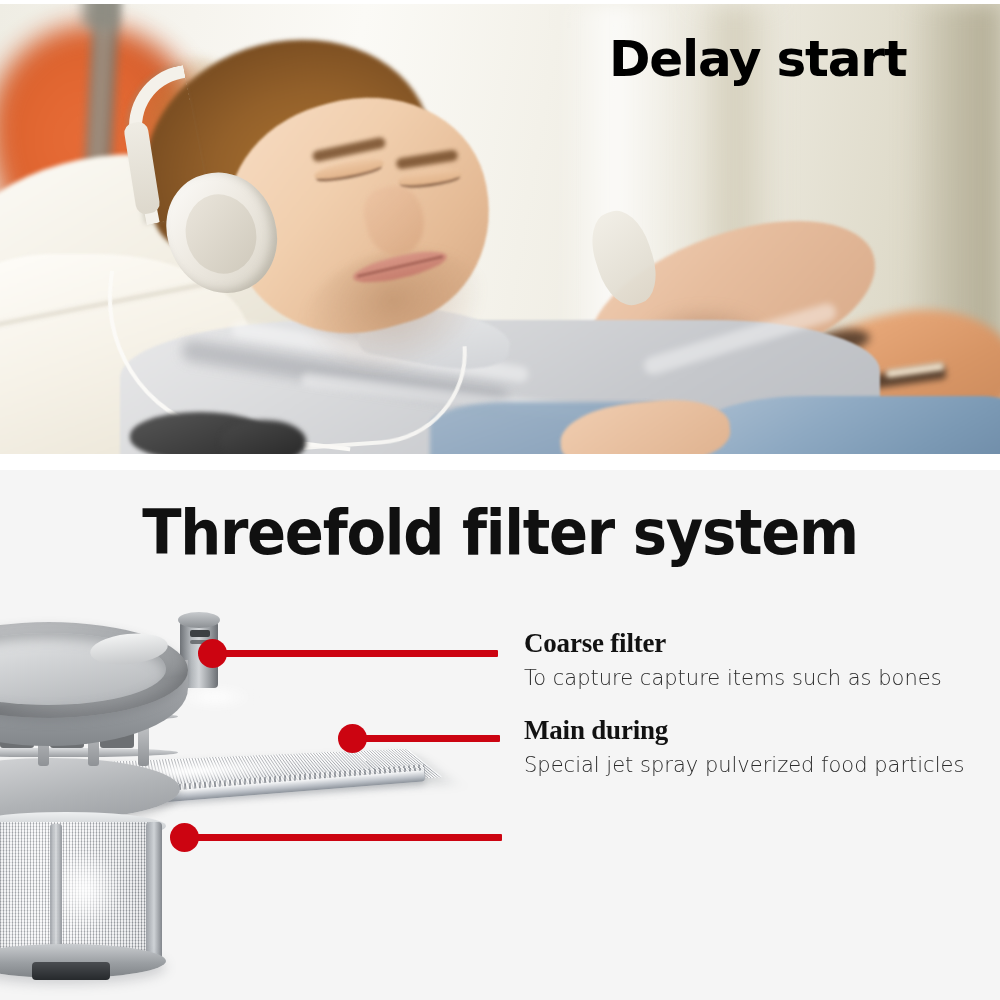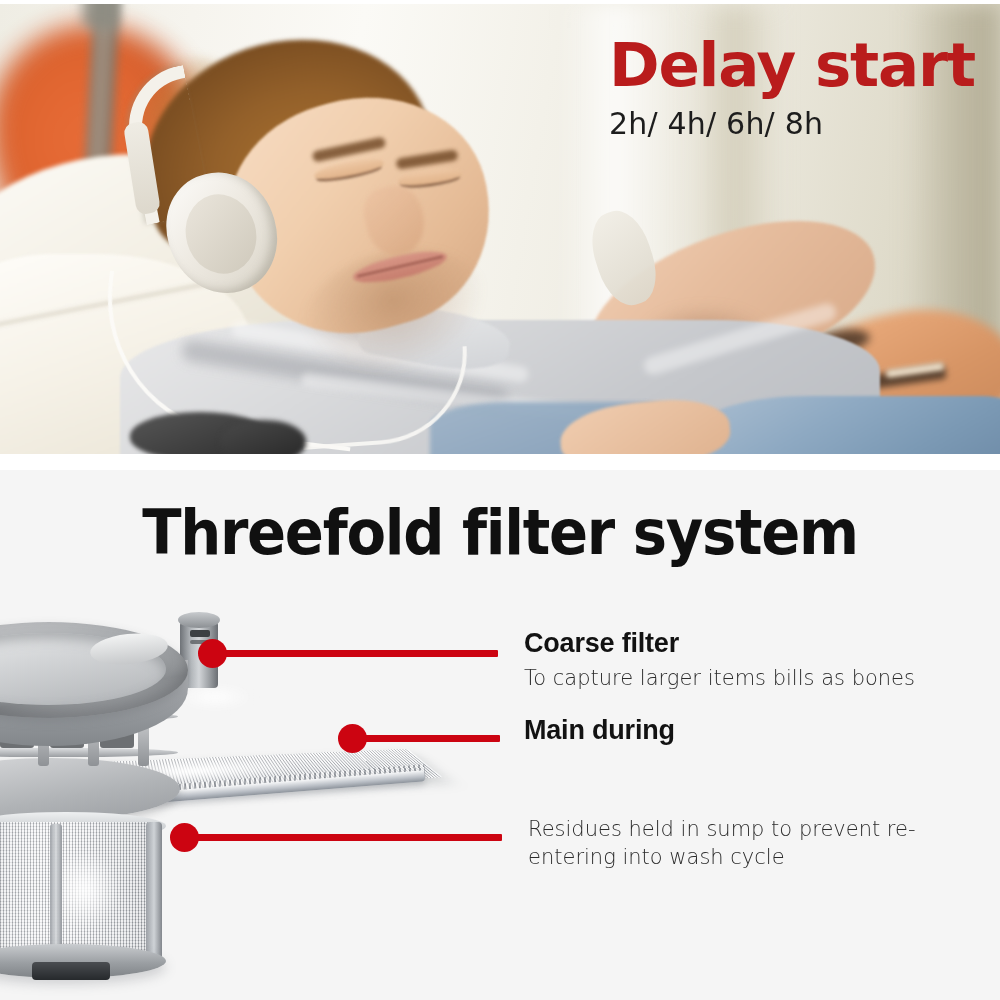--- a/index.html
+++ b/index.html
@@ -253,21 +253,21 @@
   }
   .headphone-2b {
     position:absolute; left:220px; top:416px; width:86px; height:44px;
     background:linear-gradient(160deg,#4b4b4b,#262626);
     border-radius:48%; filter:blur(2.4px);
   }
 
   
   .top-copy { position:absolute; left:609px; top:30px; width:380px; }
   .headline-delay {
-    font-size:61px; line-height:1.0; font-weight:700; color:#b91c1c;
+    font-size:50px; line-height:1.0; font-weight:700; color:#000000;
     letter-spacing:-1.2px; white-space:nowrap;
     font-family:"DejaVu Sans","Liberation Sans",sans-serif;
   }
   .sub-hours {
     margin-top:11px; font-size:30px; font-weight:400; color:#1d1d1d;
     letter-spacing:.2px; white-space:nowrap;
     font-family:"DejaVu Sans","Liberation Sans",sans-serif;
   }
   .desc-delay {
     margin-top:21px; font-size:22px; line-height:1.42; font-weight:300; color:#2b2b2b;
@@ -429,21 +429,21 @@
   }
 
   
   .callout { position:absolute; }
   .cl-line { position:absolute; height:7px; background:#cc0411; border-radius:1px; }
   .cl-dot  { position:absolute; width:29px; height:29px; background:#cc0411; border-radius:50%; }
 
   .txt-block { position:absolute; }
   .txt-title {
     font-size:27px; font-weight:700; color:#121212; letter-spacing:-.2px; line-height:1.18;
-    font-family:Liberation Sans, sans-serif;
+    font-family:Liberation Serif, serif;
   }
   .txt-desc {
     margin-top:4px; font-size:21px; font-weight:300; color:#2c2c2c; line-height:1.34;
     font-family:"DejaVu Sans","Liberation Sans",sans-serif;
   }
 </style>
 </head>
 <body>
 
 <div class="page">
@@ -505,21 +505,20 @@
         <div class="ear-cup-inner"></div>
         <div class="cable"></div>
         <div class="cable-2"></div>
         <div class="headphone-2"></div>
         <div class="headphone-2b"></div>
       </div>
     </div>
 
     <div class="top-copy">
       <div class="headline-delay">Delay start</div>
-      <div class="sub-hours">2h/ 4h/ 6h/ 8h</div>
     </div>
   </div>
 
   <div class="divider"></div>
 
   <div class="panel-bottom">
 
     <div class="headline-filter">Threefold filter system</div>
 
     <div class="product">
@@ -561,33 +560,33 @@
       <div class="cyl-bottom"></div>
       <div class="cyl-tab"></div>
     </div>
 
     <div class="callout">
       <div class="cl-line" style="left:212px; top:180px; width:286px;"></div>
       <div class="cl-dot" style="left:198px; top:169px;"></div>
     </div>
     <div class="txt-block" style="left:524px; top:158px; width:470px;">
       <div class="txt-title">Coarse filter</div>
-      <div class="txt-desc">To capture larger items bills as bones</div>
+      <div class="txt-desc">To capture capture items such as bones</div>
     </div>
 
     <div class="callout">
       <div class="cl-line" style="left:352px; top:265px; width:148px;"></div>
       <div class="cl-dot" style="left:338px; top:254px;"></div>
     </div>
     <div class="txt-block" style="left:524px; top:245px; width:470px;">
       <div class="txt-title">Main during</div>
+      <div class="txt-desc">Special jet spray pulverized food particles</div>
     </div>
 
     <div class="callout">
       <div class="cl-line" style="left:184px; top:364px; width:318px;"></div>
       <div class="cl-dot" style="left:170px; top:353px;"></div>
     </div>
     <div class="txt-block" style="left:528px; top:341px; width:470px;">
-      <div class="txt-desc">Residues held in sump to prevent re-entering into wash cycle</div>
     </div>
 
   </div>
 </div>
 
 </body></html>

